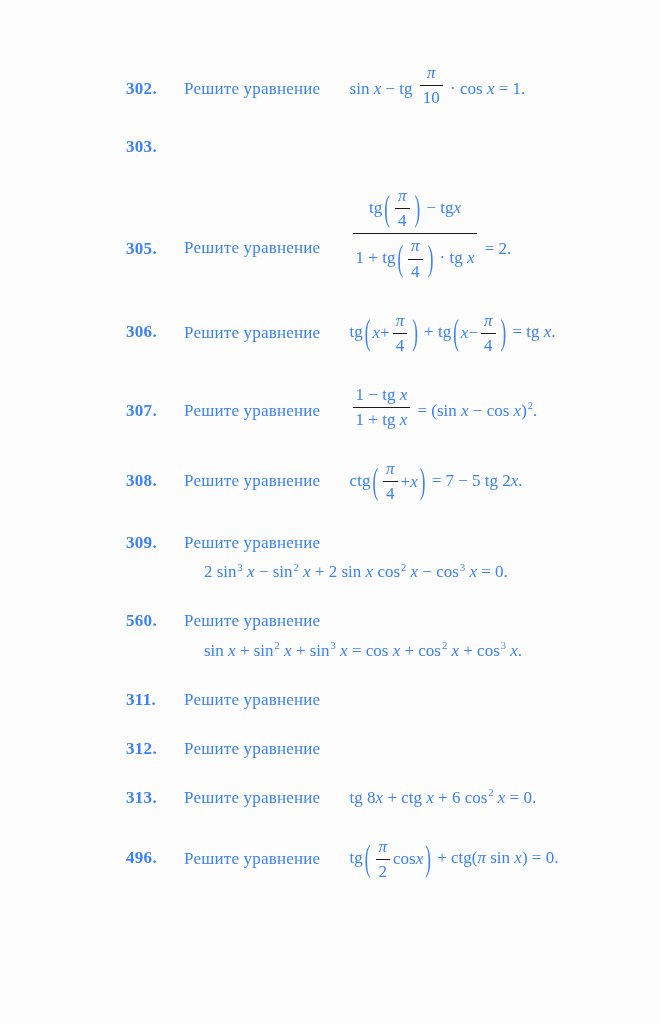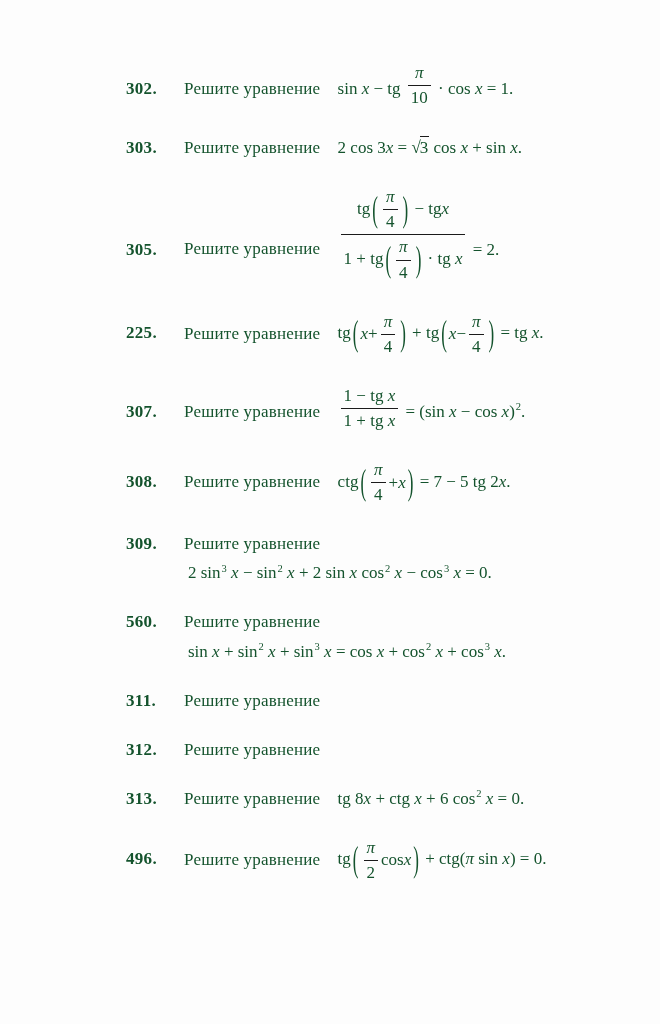--- a/index.html
+++ b/index.html
@@ -10,21 +10,21 @@
   .page {
     position: relative;
     width: 660px;
     height: 1024px;
     margin: 0 auto;
     background: #fdfdfd;
     box-sizing: border-box;
     padding: 62px 34px 0 126px;
     overflow: hidden;
     font-family: "Liberation Serif", "DejaVu Serif", serif;
-    color: #14532d;
+    color: #3b82f6;
     font-size: 17px;
     line-height: 1.3;
   }
   .problem {
     display: flex;
     align-items: baseline;
     margin-bottom: 27px;
   }
   .pnum {
     flex: none;
@@ -33,26 +33,26 @@
     letter-spacing: 0.3px;
   }
   .pbody {
     margin-left: 14px;
   }
   .prompt {
     letter-spacing: 0.2px;
     text-align: center;
   }
   .eq {
-    margin-left: 13px;
+    margin-left: 25px;
     white-space: nowrap;
   }
   .problem.block .eq {
     display: block;
-    margin: 7px 0 0 4px;
+    margin: 7px 0 0 20px;
   }
   
   .mr { font-style: normal; }
   .mi { font-style: italic; }
   .msup {
     font-size: 0.62em;
     line-height: 0;
     vertical-align: super;
     margin-left: 1px;
   }
@@ -106,24 +106,20 @@
   <div class="problem">
     <span class="pnum">302.</span>
     <div class="pbody">
       <span class="prompt">Решите уравнение</span>
       <span class="eq"><span class="mr">sin </span><span class="mi">x</span><span class="mr"> − tg </span><span class="mfrac"><span class="num"><span class="mi">π</span></span><span class="den"><span class="mr">10</span></span></span><span class="mr"> · cos </span><span class="mi">x</span><span class="mr"> = 1.</span></span>
     </div>
   </div>
 
   <div class="problem">
     <span class="pnum">303.</span>
-    <div class="pbody">
-      <span class="prompt">Решите уравнение</span>
-      <span class="eq"><span class="mr">2 cos 3</span><span class="mi">x</span><span class="mr"> = </span><span class="msqrt"><span class="rad">√</span><span class="vinc">3</span></span><span class="mr"> cos </span><span class="mi">x</span><span class="mr"> + sin </span><span class="mi">x</span><span class="mr">.</span></span>
-    </div>
   </div>
 
 
   <div class="problem">
     <span class="pnum">305.</span>
     <div class="pbody">
       <span class="prompt">Решите уравнение</span>
       <span class="eq"><span class="mfrac"><span class="num"><span class="mr">tg</span><span class="mpar">
                   <span class="pglyph">(</span>
                   <span class="pinner">
@@ -140,21 +136,21 @@
                       <span class="num"><span class="mi">π</span></span>
                       <span class="den"><span class="mr">4</span></span>
                     </span>
                   </span>
                   <span class="pglyph">)</span>
                 </span><span class="mr"> · tg </span><span class="mi">x</span></span></span><span class="mr"> = 2.</span></span>
     </div>
   </div>
 
   <div class="problem">
-    <span class="pnum">225.</span>
+    <span class="pnum">306.</span>
     <div class="pbody">
       <span class="prompt">Решите уравнение</span>
       <span class="eq"><span class="mr">tg</span><span class="mpar">
               <span class="pglyph">(</span>
               <span class="pinner">
                 <span class="mi">x</span>
                 <span class="mr"> + </span>
                 <span class="mfrac">
                   <span class="num"><span class="mi">π</span></span>
                   <span class="den"><span class="mr">4</span></span>

